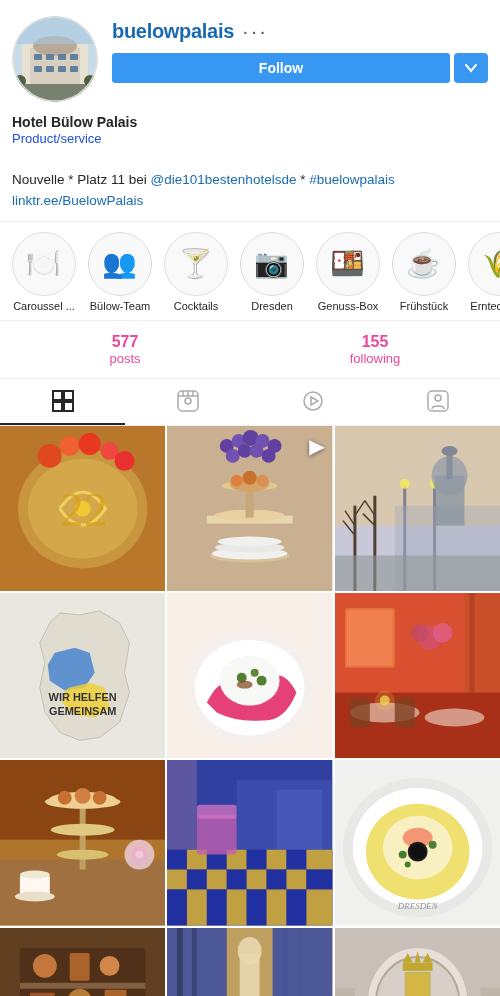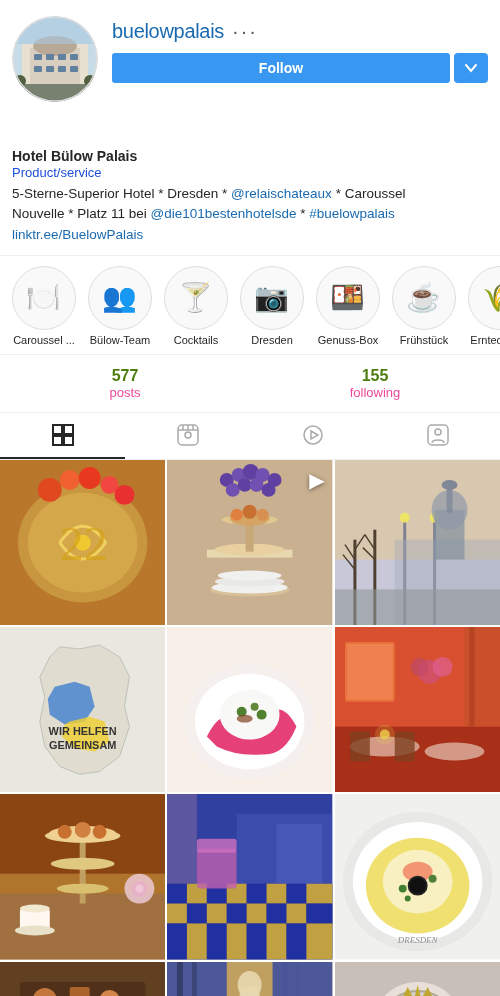--- a/index.html
+++ b/index.html
@@ -24,21 +24,21 @@
       padding-top: 4px;
     }
     .username-row {
       display: flex;
       align-items: center;
       gap: 8px;
       margin-bottom: 10px;
     }
     .username {
       font-size: 20px;
-      font-weight: 400;
+      font-weight: 700;
       color: #1a6ab0;
       letter-spacing: -0.3px;
     }
     .more-icon {
       font-size: 20px;
       color: #555;
       letter-spacing: 2px;
       cursor: pointer;
     }
     .action-buttons {
@@ -66,21 +66,20 @@
       font-size: 14px;
       cursor: pointer;
       display: flex;
       align-items: center;
       justify-content: center;
     }
 
     
     .bio-section {
       padding: 2px 0 10px 12px;
-      margin-top: 34px;
     }
     .bio-name {
       font-weight: 700;
       font-size: 14px;
       margin-bottom: 1px;
     }
     .bio-category {
       color: #1d4ed8;
       font-size: 13px;
       margin-bottom: 4px;
@@ -148,21 +147,21 @@
     }
     .stat-item {
       flex: 1;
       display: flex;
       flex-direction: column;
       align-items: center;
     }
     .stat-number {
       font-size: 16px;
       font-weight: 700;
-      color: #4d7c0f;
+      color: #ec4899;
     }
     .stat-label {
       font-size: 13px;
       color: #ec4899;
     }
 
     
     .tab-bar {
       display: flex;
       border-bottom: 1px solid #efefef;
@@ -265,21 +264,21 @@
         </svg>
       </button>
     </div>
   </div>
 </div>
 
 <div class="bio-section">
   <div class="bio-name">Hotel Bülow Palais</div>
   <div class="bio-category">Product/service</div>
   <div class="bio-text">
-    <span>5-Sterne-Superior Hotel * Dresden * <a class="bio-link">@relaischateaux</a> * Caroussel</span><br>
+    <br>
     <span>Nouvelle * Platz 11 bei <a class="bio-link">@die101bestenhotelsde</a> * <a class="bio-link">#buelowpalais</a></span><br>
     <a class="bio-link">linktr.ee/BuelowPalais</a>
   </div>
 </div>
 
 <div class="highlights-section">
   <div class="highlights-inner">
     <div class="highlight-item">
       <div class="highlight-circle">
         <span class="highlight-icon">🍽️</span>

